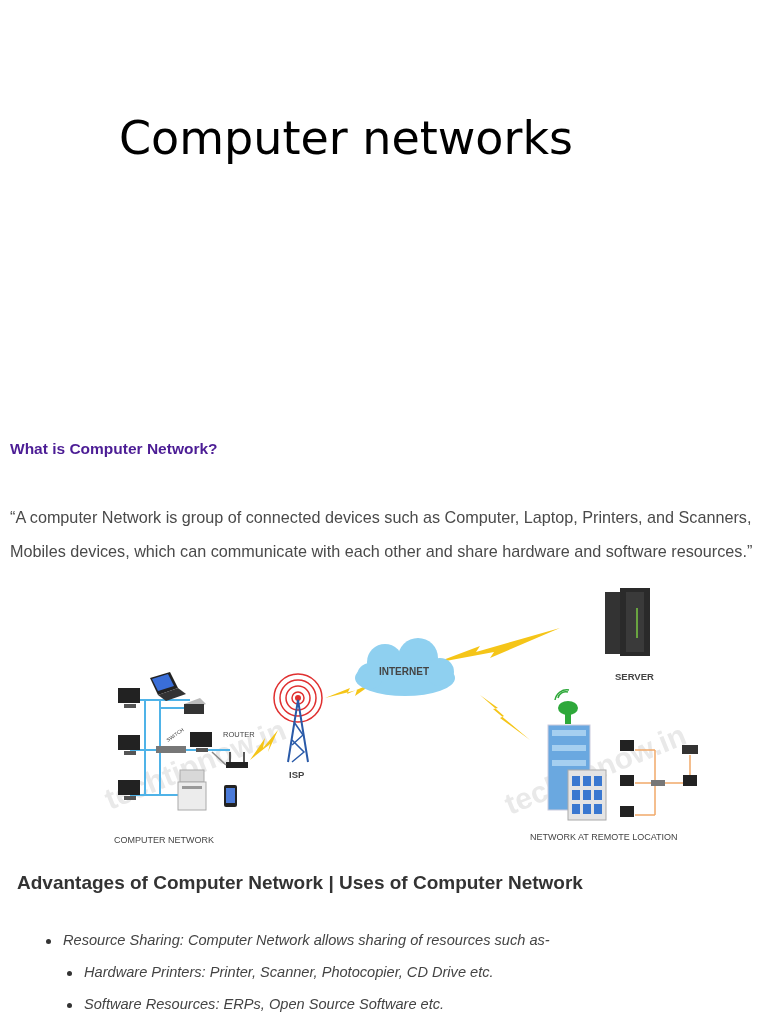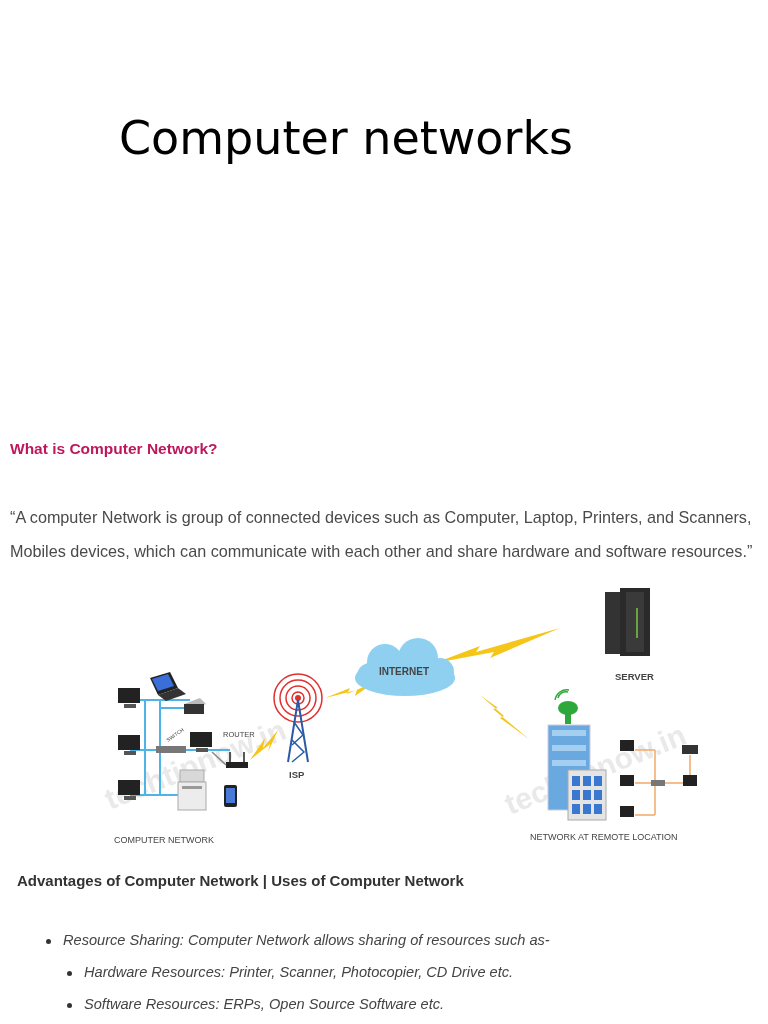--- a/index.html
+++ b/index.html
@@ -4,32 +4,32 @@
 <style>
   html, body { margin: 0; padding: 0; background: #ffffff; }
   body { width: 768px; height: 1024px; position: relative; overflow: hidden; font-family: "DejaVu Sans", sans-serif; }
   .title {
     position: absolute; left: 0; top: 112px; width: 692px; text-align: center;
     font-family: "DejaVu Sans", sans-serif; font-size: 46px; line-height: 52px; color: #000;
   }
   .title span { display: block; }
   .h-what {
     position: absolute; left: 10px; top: 440px;
-    font-family: "Liberation Sans", sans-serif; font-weight: bold; font-size: 15.5px; color: #be185d;
+    font-family: "Liberation Sans", sans-serif; font-weight: bold; font-size: 15.5px; color: #4c1d95;
   }
   .quote {
     position: absolute; left: 10px; top: 500px; width: 760px;
     font-family: "Liberation Sans", sans-serif; font-size: 16.2px; line-height: 34px; color: #4a4a4a;
     white-space: nowrap;
   }
   .quote span { display: block; }
   .diagram { position: absolute; left: 100px; top: 580px; width: 620px; height: 270px; }
   .h-adv {
     position: absolute; left: 17px; top: 872px;
-    font-family: "Liberation Sans", sans-serif; font-weight: bold; font-size: 15px; color: #333;
+    font-family: "Liberation Sans", sans-serif; font-weight: bold; font-size: 19px; color: #333;
   }
   .list { position: absolute; left: 0; top: 928px; font-family: "Liberation Sans", sans-serif; color: #444; font-size: 14.6px; }
   .li { position: absolute; white-space: nowrap; font-style: italic; }
   .li .bullet { display: inline-block; width: 5px; height: 5px; border-radius: 50%; background: #333; vertical-align: middle; margin-right: 12px; }
   .li1 { left: 46px; top: 4px; }
   .li2 { left: 67px; top: 36px; }
   .li3 { left: 67px; top: 68px; text-align: center; }
   .lbl { font-family: "Liberation Sans", sans-serif; font-weight: bold; fill: #444; }
   .lbl-n { font-family: "Liberation Sans", sans-serif; fill: #444; }
 </style>
@@ -204,18 +204,18 @@
   <text class="lbl-n" x="430" y="260" font-size="9">NETWORK AT REMOTE LOCATION</text>
 </svg>
 
 <div class="h-adv">Advantages of Computer Network | Uses of Computer Network</div>
 
 <div class="list">
   <div class="li li1">
     <span class="bullet"></span><span>Resource Sharing: Computer Network allows sharing of resources such as-</span>
   </div>
   <div class="li li2">
-    <span class="bullet"></span><span>Hardware Resources: Printer, Scanner, Photocopier, CD Drive etc.</span>
+    <span class="bullet"></span><span>Hardware Printers: Printer, Scanner, Photocopier, CD Drive etc.</span>
   </div>
   <div class="li li3">
     <span class="bullet"></span><span>Software Resources: ERPs, Open Source Software etc.</span>
   </div>
 </div>
 
 </body></html>

